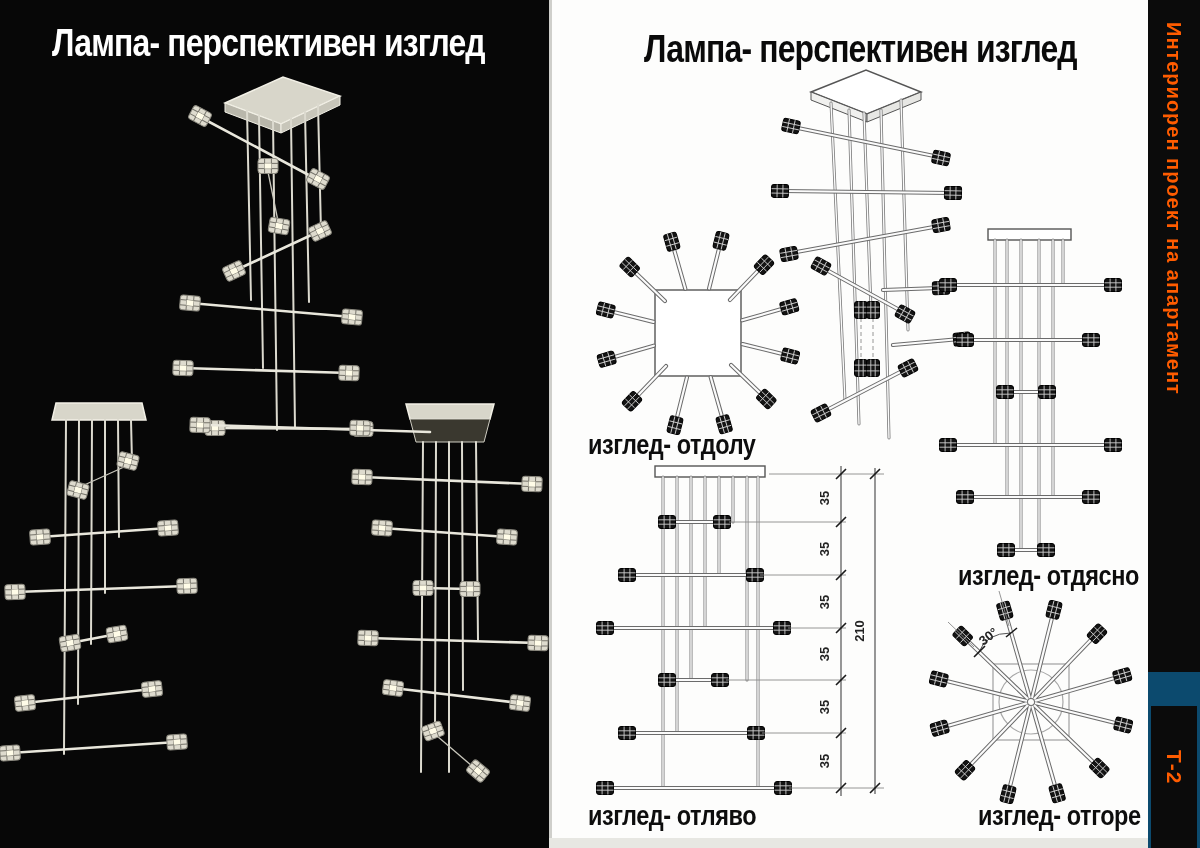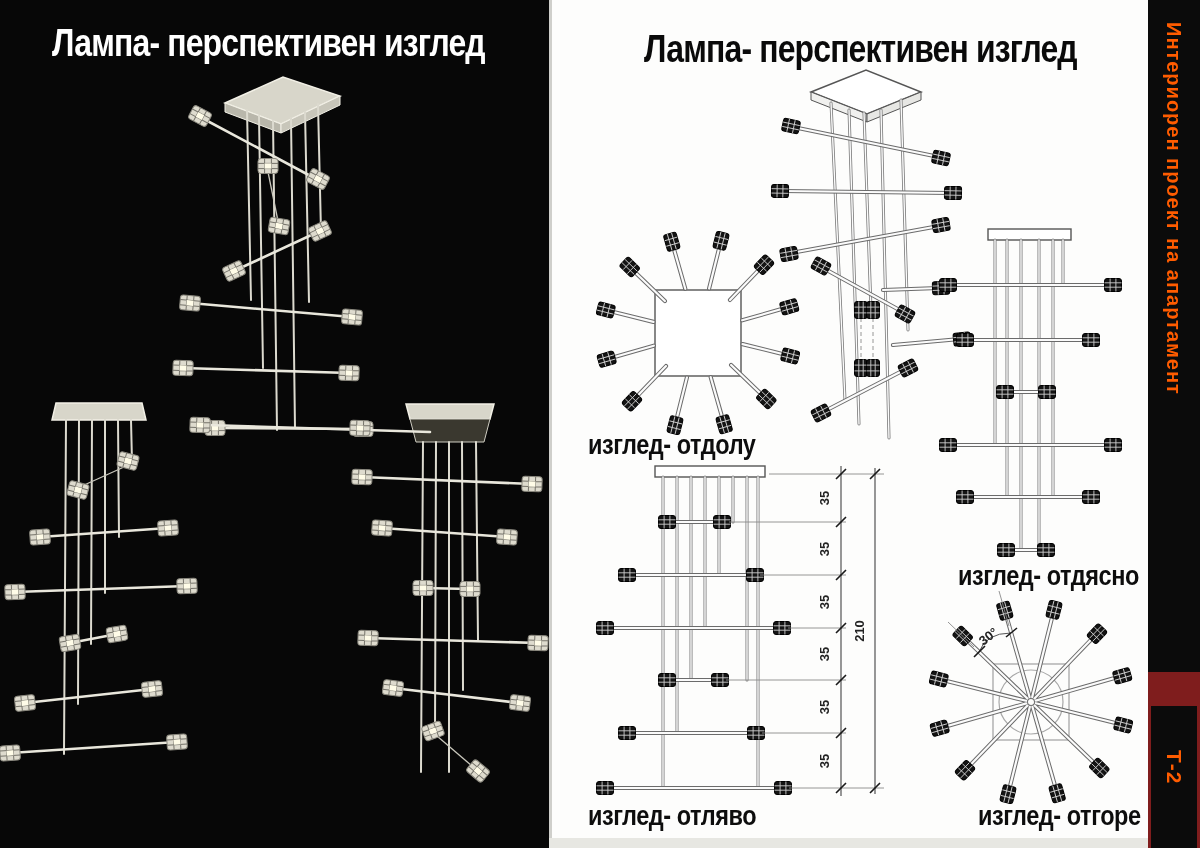--- a/index.html
+++ b/index.html
@@ -1,17 +1,17 @@
 <!DOCTYPE html>
 <html><head>
 <meta charset="utf-8">
 <style>
   * { margin:0; padding:0; box-sizing:border-box; }
   html,body { background:#ffffff; font-family:"Liberation Sans", sans-serif; }
-  .sheet { position:relative; width:1200px; height:848px; overflow:hidden; background:#7f1d1d; }
+  .sheet { position:relative; width:1200px; height:848px; overflow:hidden; background:#0c4a6e; }
 
   .left-panel { position:absolute; left:0; top:0; width:549px; height:848px; background:#070707; }
   .right-page { position:absolute; left:549px; top:0; width:599px; height:848px; background:#fdfdfc;
                 border-left:3px solid #cfcfcb; }
   .page-bottom-edge { position:absolute; left:549px; top:838px; width:599px; height:10px; background:#e7e7e2; }
 
   .strip { position:absolute; background:#0b0b0b; }
   .strip-top { left:1148px; top:0; width:52px; height:672px; }
   .strip-bottom { left:1151px; top:706px; width:46px; height:142px; }
   .vtext { writing-mode:vertical-rl; text-orientation:mixed; color:#ff5c00; font-weight:bold;

